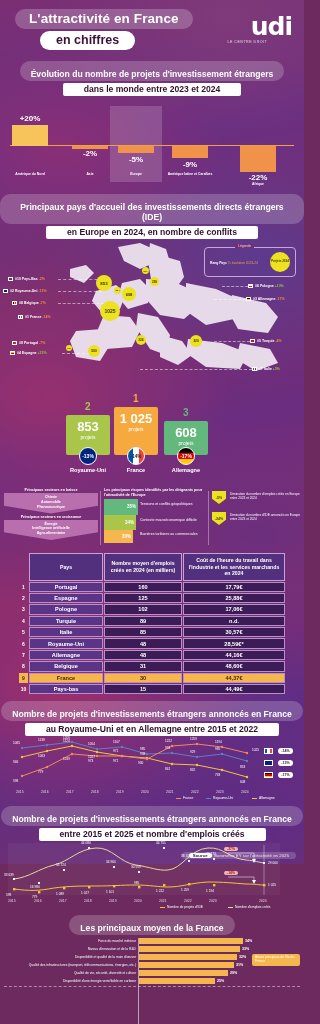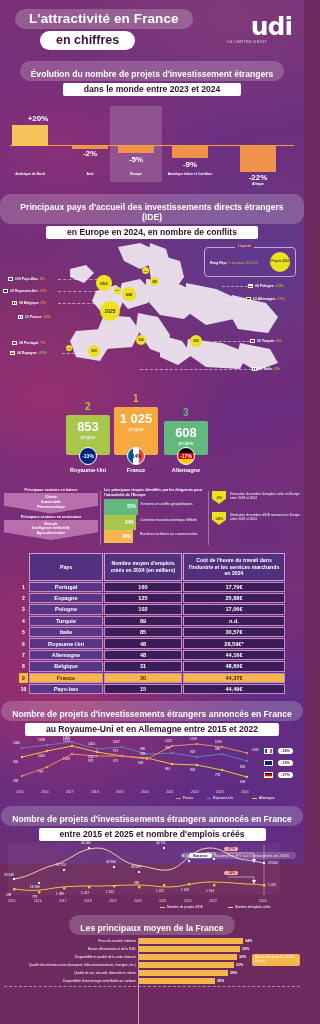--- a/index.html
+++ b/index.html
@@ -156,21 +156,21 @@
 
   <div class="sec-head">
     <span class="l1">Évolution du nombre de projets d'investissement étrangers</span>
     <span class="l2">dans le monde entre 2023 et 2024</span>
   </div>
 
   <div class="c1">
     <div class="eu-hl" style="left:110px;top:6px;width:52px;height:76px;"></div>
     <div class="zero"></div>
 
-    <div class="pct" style="left:8px;top:14px;">+20%</div>
+    <div class="pct" style="left:0px;top:14px;">+20%</div>
     <div class="bar" style="left:12px;top:25px;width:36px;height:21px;background:#f7c45c;"></div>
     <div class="lbl" style="left:0px;top:72px;">Amérique du Nord</div>
 
     <div class="bar" style="left:72px;top:46px;width:36px;height:3px;background:#f0924a;"></div>
     <div class="pct" style="left:60px;top:49px;">-2%</div>
     <div class="lbl" style="left:60px;top:72px;">Asie</div>
 
     <div class="bar" style="left:118px;top:46px;width:36px;height:7px;background:#f0924a;"></div>
     <div class="pct" style="left:106px;top:55px;">-5%</div>
     <div class="lbl" style="left:106px;top:72px;">Europe</div>

